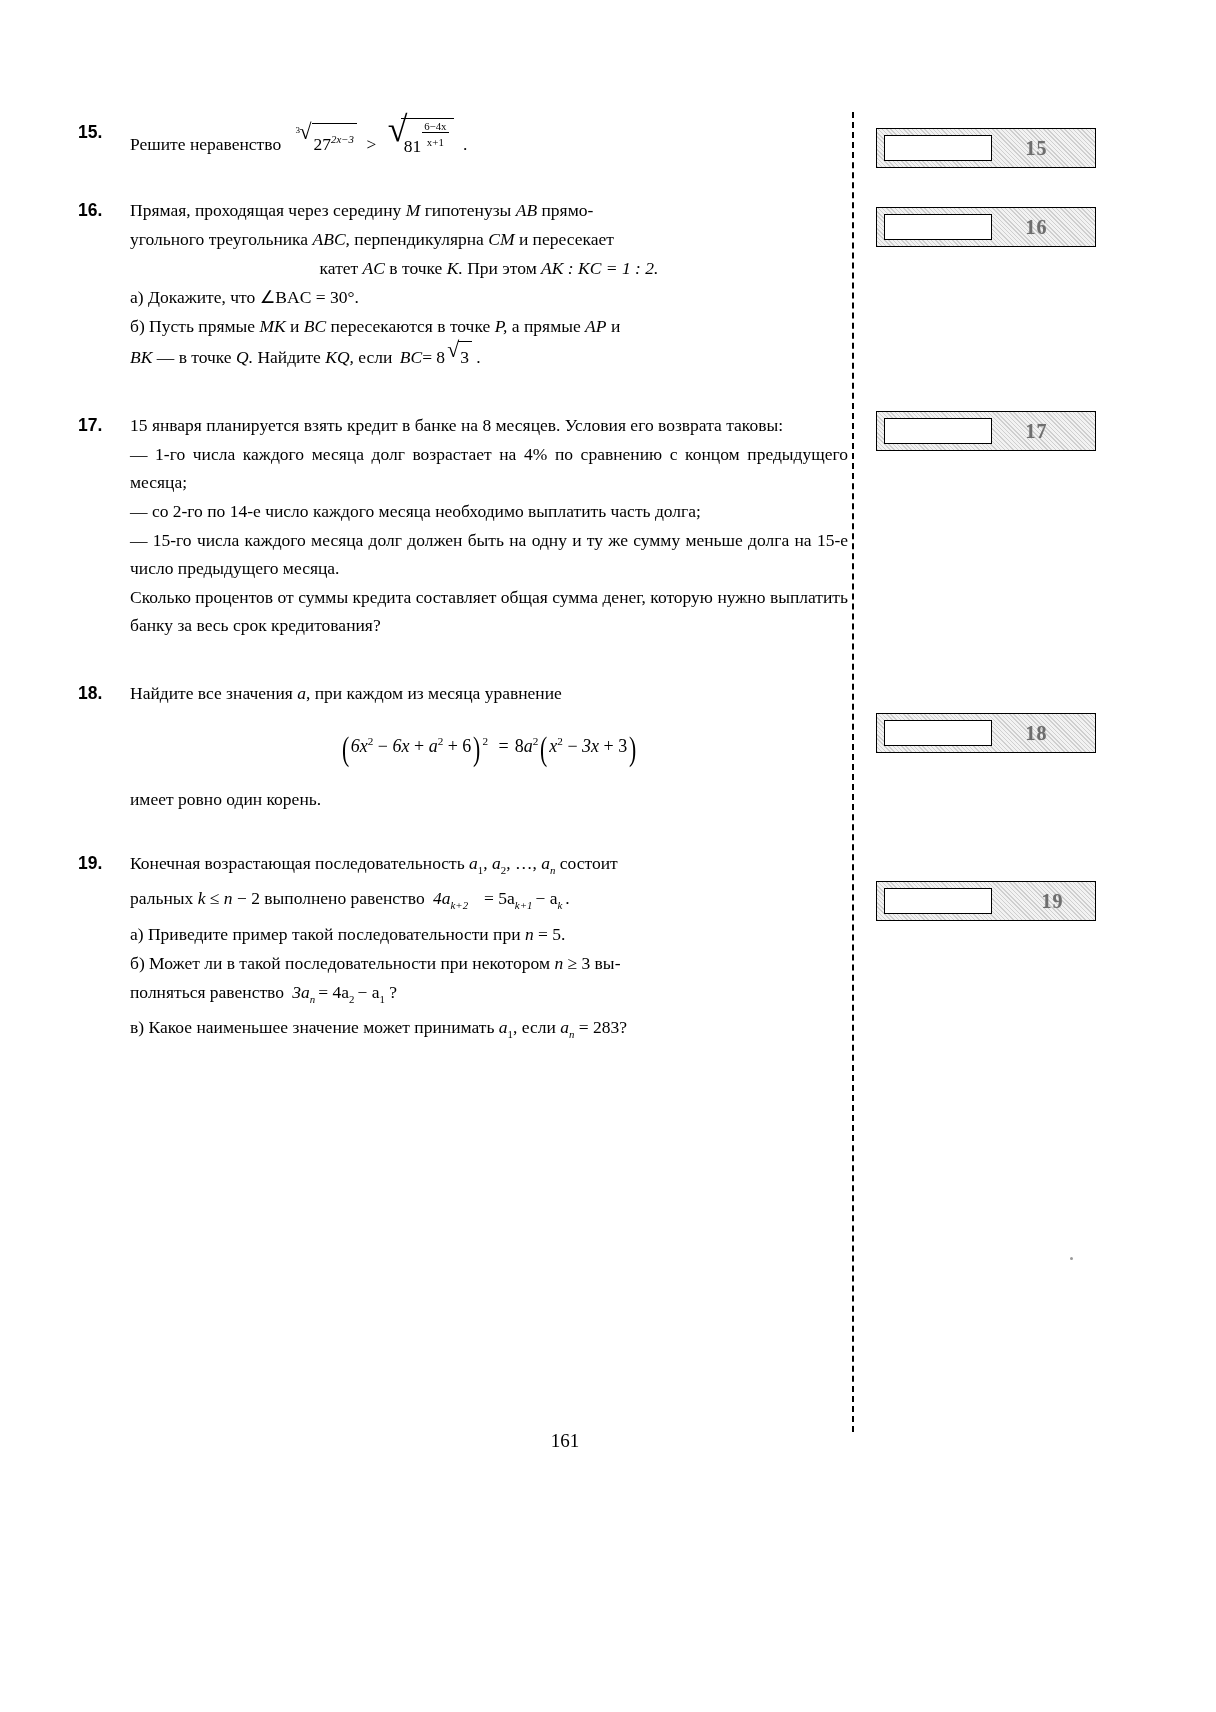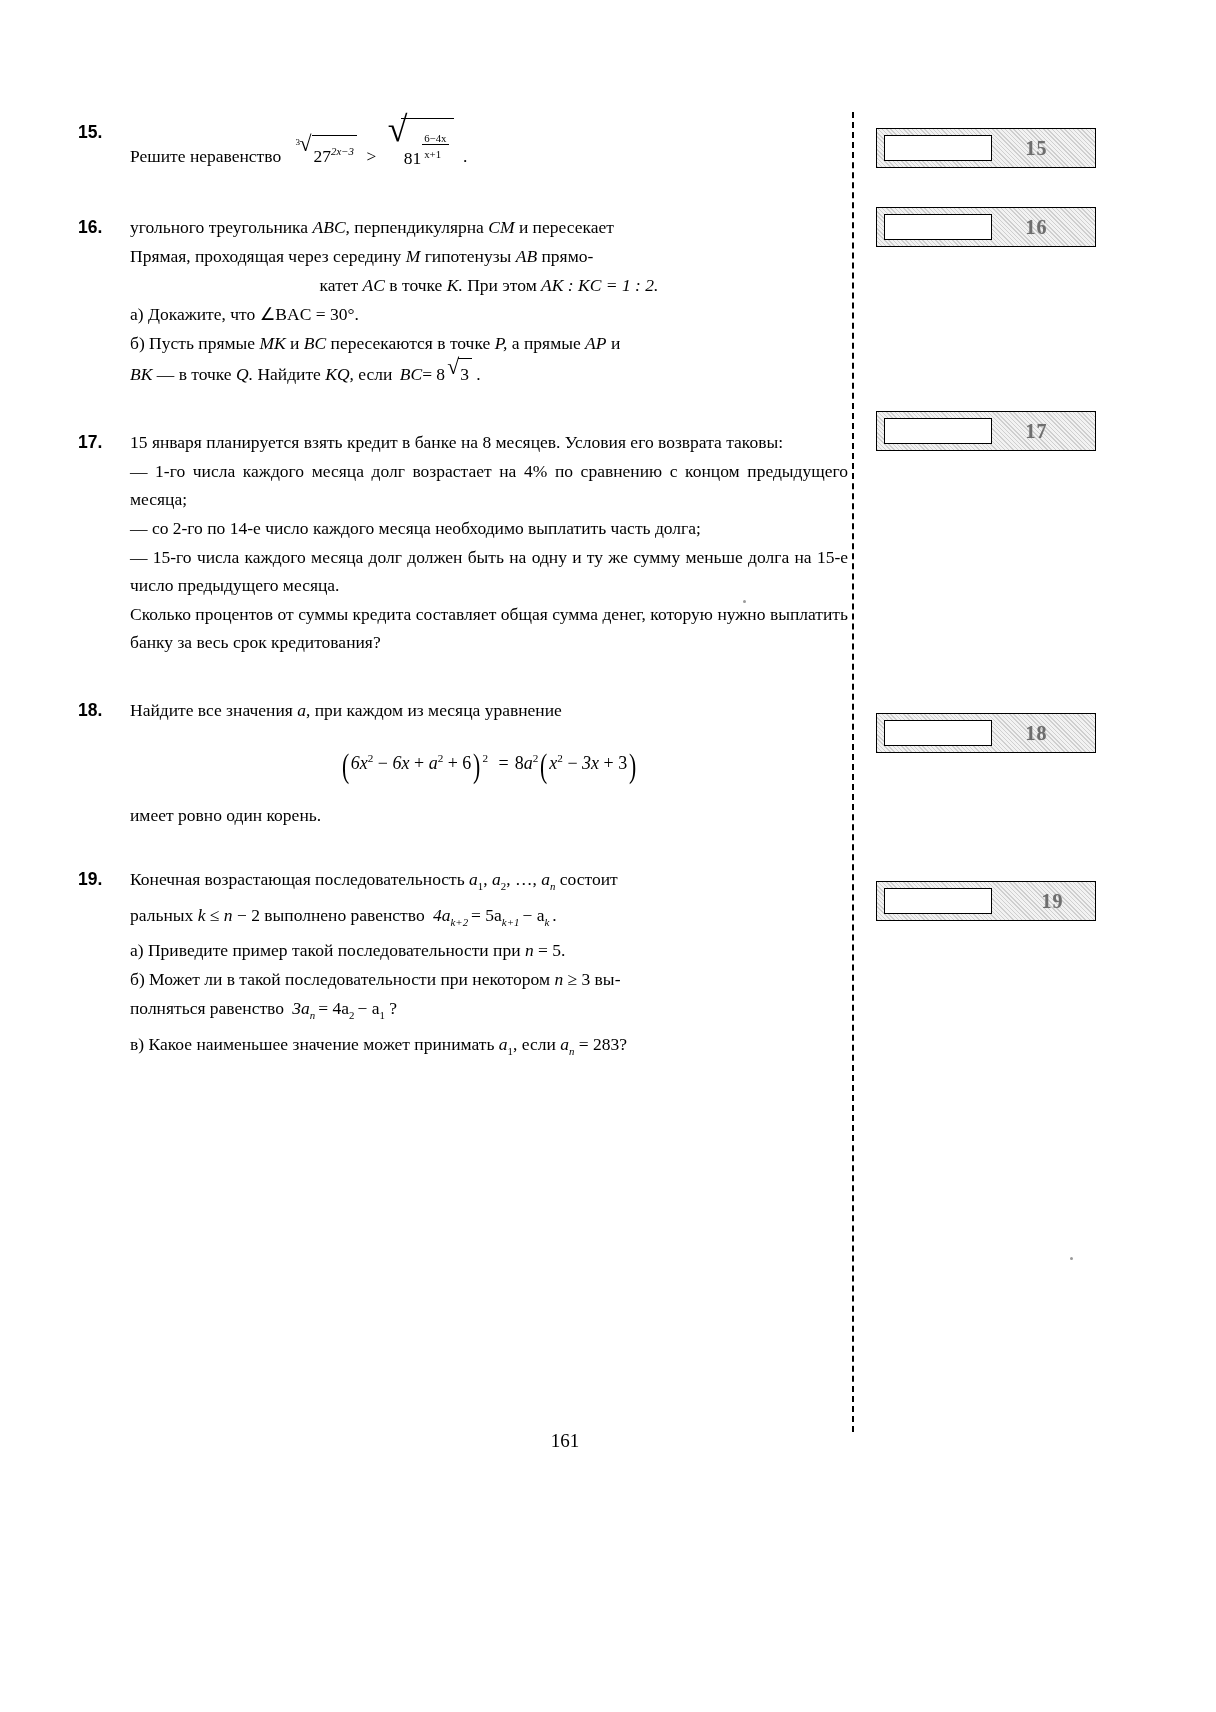--- a/index.html
+++ b/index.html
@@ -60,24 +60,24 @@
     text-align: center;
     margin: 20px 0 22px 0;
     font-size: 18px;
   }
   i, .it { font-style: italic; }
 
   
   .frac {
     display: inline-block;
     vertical-align: -0.45em;
-    text-align: left;
+    text-align: center;
     font-size: 0.62em;
     line-height: 1.05;
-    margin: 12px 1px;
+    margin: 0 1px;
   }
   .frac .num { display: block; padding: 0 2px; }
   .frac .den { display: block; border-top: 1px solid #000; padding: 4px 2px; }
 
   .sup { font-size: 0.62em; vertical-align: super; font-style: italic; }
   .sub { font-size: 0.62em; vertical-align: sub; font-style: italic; }
   .supn { font-size: 0.62em; vertical-align: super; }
   .subn { font-size: 0.62em; vertical-align: sub; }
 
   .radic {
@@ -225,32 +225,32 @@
             <span style="margin-left:5px;">.</span>
           </span>
         </p>
       </div>
     </div>
 
     <div class="problem" style="margin-bottom:40px;">
       <div class="problem-num">16.</div>
       <div class="problem-body">
         <p>
+          <span>Прямая, проходящая через середину</span>
+          <i>M</i>
+          <span>гипотенузы</span>
+          <i>AB</i>
+          <span>прямо-</span>
+        </p>
+        <p>
           <span>угольного треугольника</span>
           <i>ABC,</i>
           <span>перпендикулярна</span>
           <i>CM</i>
           <span>и пересекает</span>
-        </p>
-        <p>
-          <span>Прямая, проходящая через середину</span>
-          <i>M</i>
-          <span>гипотенузы</span>
-          <i>AB</i>
-          <span>прямо-</span>
         </p>
         <p style="text-align:center;">
           <span>катет</span>
           <i>AC</i>
           <span>в точке</span>
           <i>K.</i>
           <span>При этом</span>
           <i>AK : KC = 1 : 2.</i>
         </p>
         <p style="text-align:left;">
@@ -318,21 +318,21 @@
           <i>a</i><span class="sub">n</span>
           <span>состоит</span>
         </p>
         <p style="text-align:left;">
           <span>ральных</span>
           <i>k</i>
           <span>≤</span>
           <i>n</i>
           <span>− 2 выполнено равенство</span>
           <span style="margin-left:4px;">
-            <i>4a</i><span class="sub">k+2</span><span style="margin-left:3px;text-align:center;">= 5a</span><span class="sub">k+1</span><span style="margin-left:3px;">− a</span><span class="sub">k</span><span style="margin-left:3px;">.</span>
+            <i>4a</i><span class="sub">k+2</span><span style="margin-left:16px;text-align:center;">= 5a</span><span class="sub">k+1</span><span style="margin-left:3px;">− a</span><span class="sub">k</span><span style="margin-left:3px;">.</span>
           </span>
         </p>
         <p style="text-align:left;">
           <span>а) Приведите пример такой последовательности при</span>
           <i>n</i>
           <span>= 5.</span>
         </p>
         <p>
           <span>б) Может ли в такой последовательности при некотором</span>
           <i>n</i>

